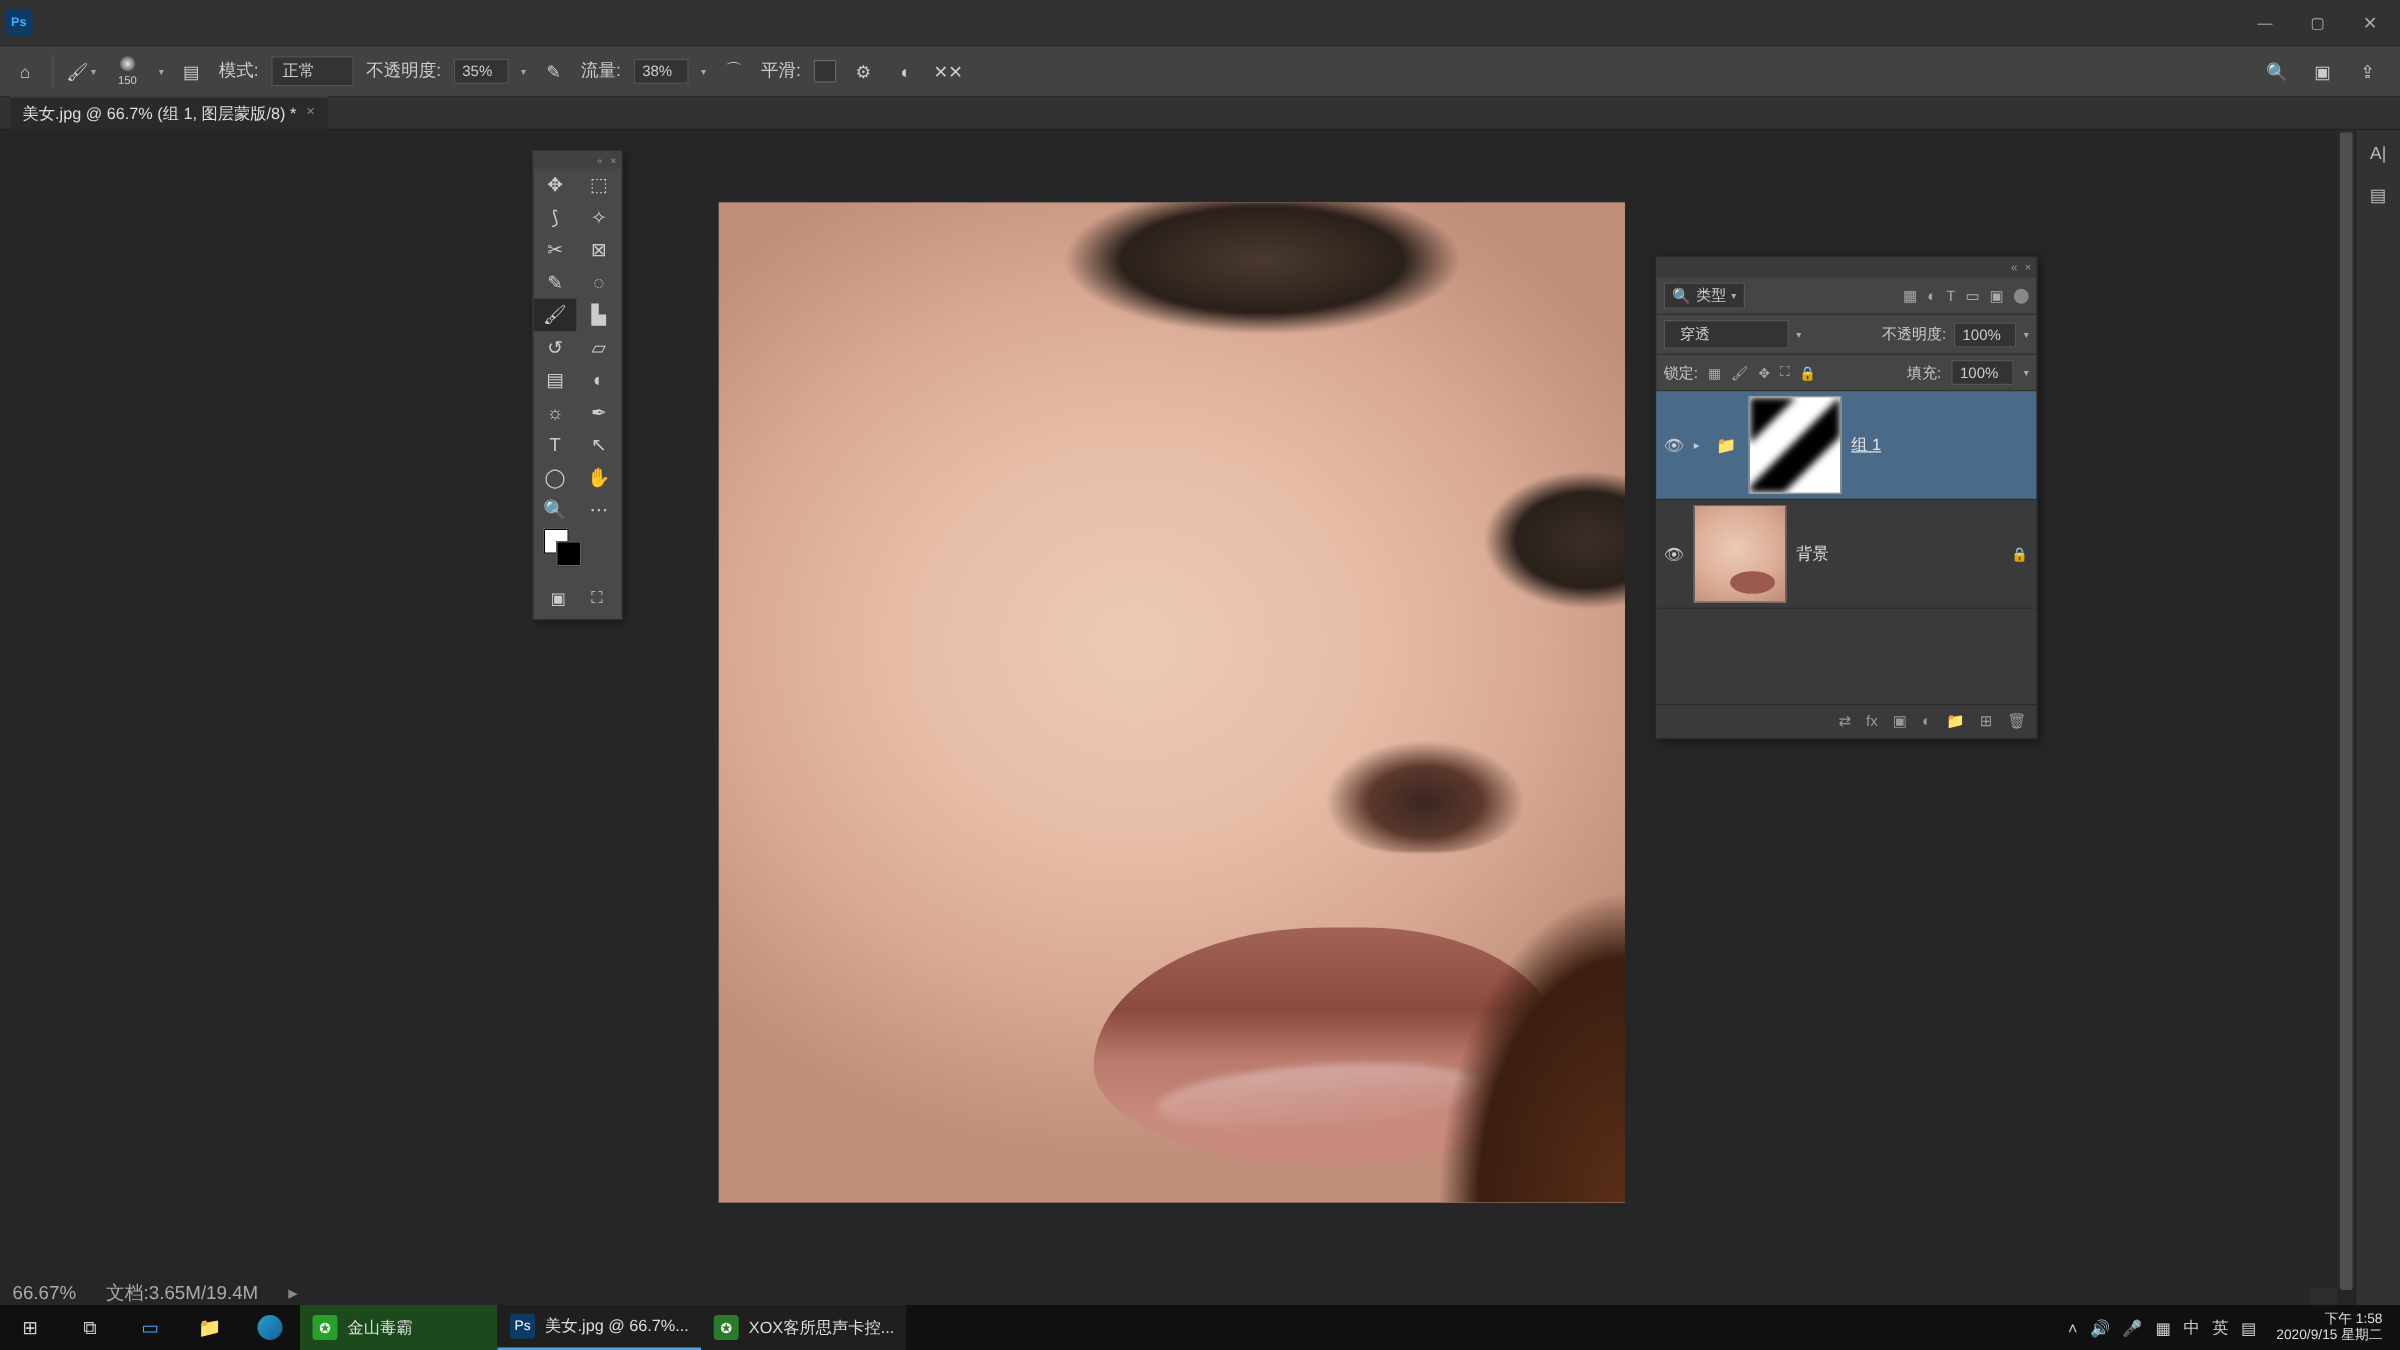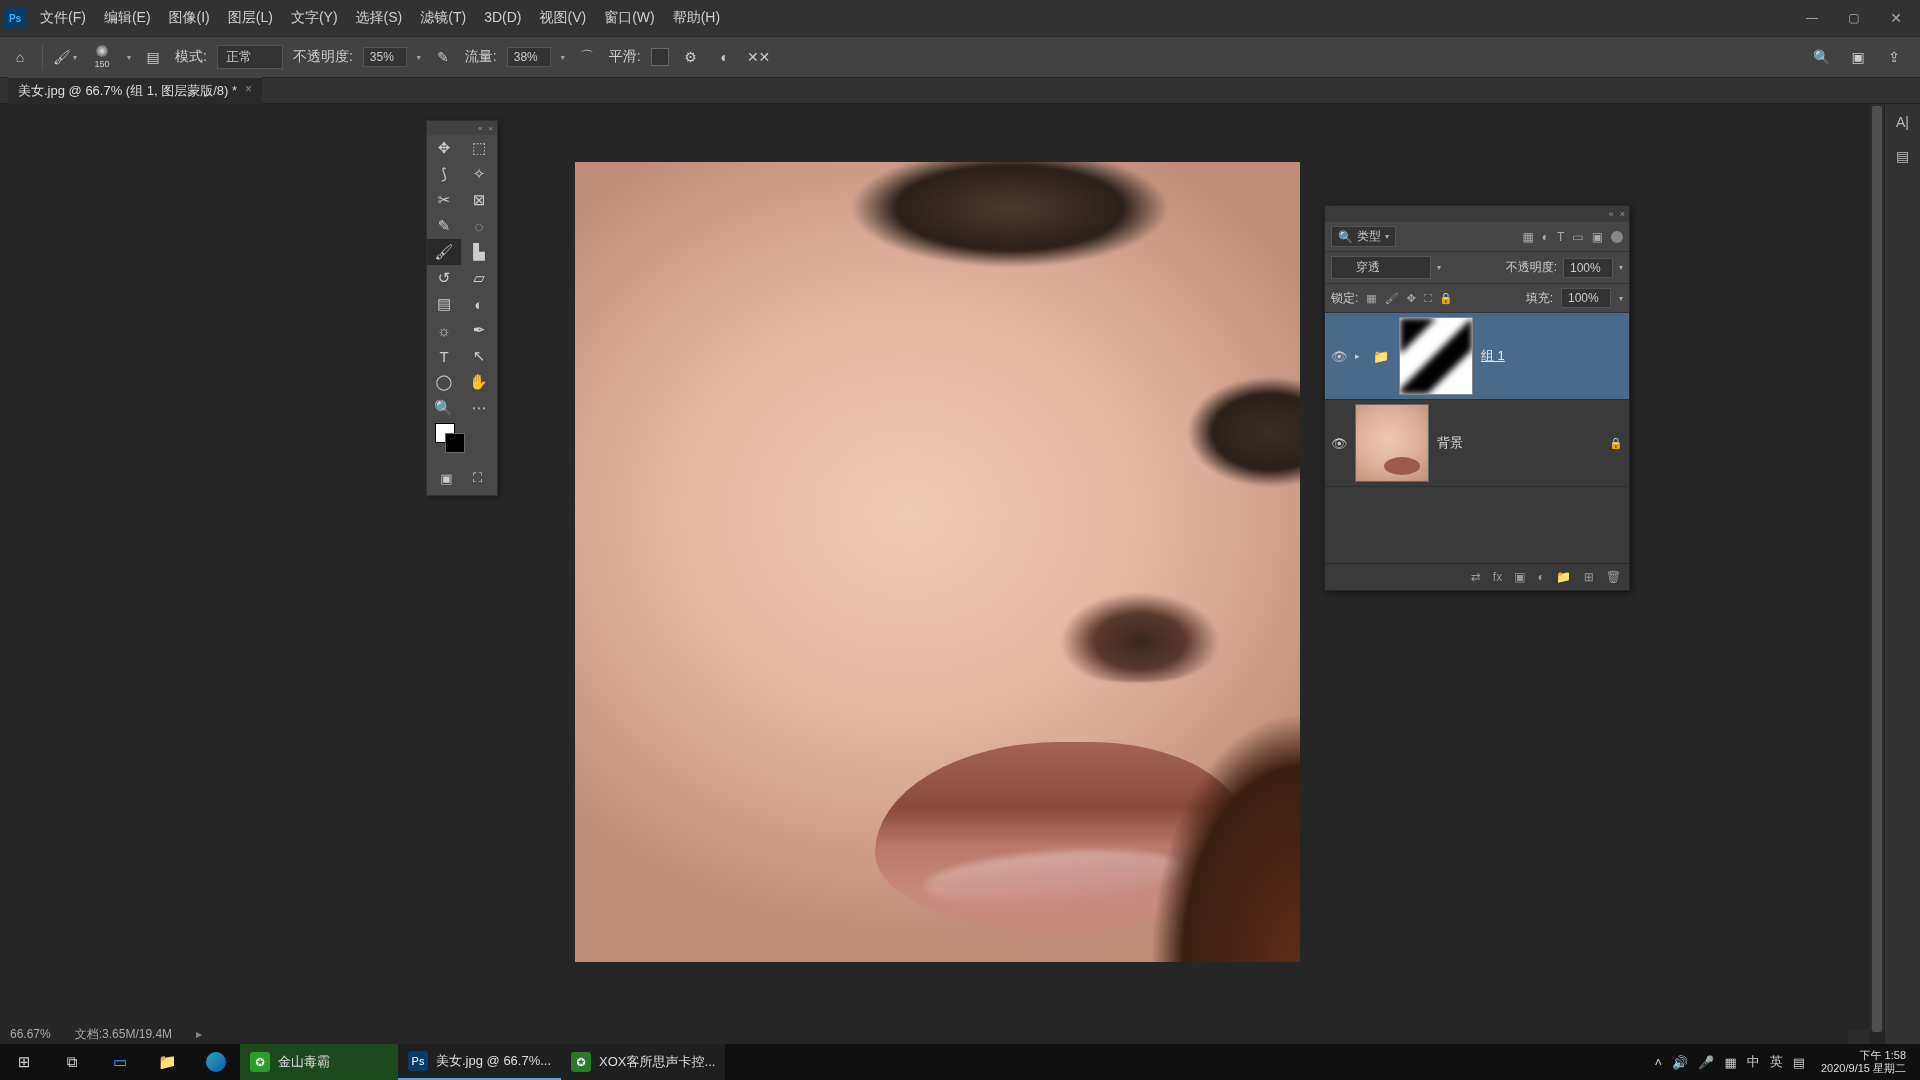--- a/index.html
+++ b/index.html
@@ -77,21 +77,21 @@
 .panel-tabs { display: flex; background: #3a3a3a; }
 .panel-tab { padding: 5px 12px; color: #aaa; cursor: pointer; font-size: 13px; }
 .panel-tab.active { background: #454545; color: #eee; }
 .panel-tab-menu { margin-left: auto; padding: 5px 8px; color: #aaa; cursor: pointer; }
 .filter-row { display: flex; align-items: center; padding: 4px 6px; gap: 8px; border-bottom: 1px solid #333; }
 .filter-sel { background: #333; border: 1px solid #555; color: #ccc; font-size: 12px; padding: 1px 6px; display: flex; align-items: center; gap: 4px; }
 .filter-icons { display: flex; gap: 8px; margin-left: auto; align-items: center; }
 .filter-icons span { color: #aaa; font-size: 12px; cursor: pointer; }
 .toggle-dot { width: 12px; height: 12px; border-radius: 50%; background: #888; }
 .blend-row { display: flex; align-items: center; padding: 4px 6px; gap: 6px; border-bottom: 1px solid #333; }
-.blend-sel { background: #333; border: 1px solid #555; color: #ccc; font-size: 12px; padding: 2px 24px; flex: 1; max-width: 100px; }
+.blend-sel { background: #333; border: 1px solid #555; color: #ccc; font-size: 12px; padding: 2px 12px; flex: 1; max-width: 100px; }
 .lock-row { display: flex; align-items: center; padding: 4px 6px; gap: 8px; border-bottom: 1px solid #333; font-size: 12px; }
 .lock-icons { display: flex; gap: 8px; }
 .lock-icons span { color: #aaa; font-size: 11px; cursor: pointer; }
 .layer-list { background: #3a3a3a; min-height: 250px; }
 .layer-row { display: flex; align-items: center; padding: 4px 6px; gap: 8px; border-bottom: 1px solid #2e2e2e; }
 .layer-row.selected { background: #4a6a8a; color: #fff; }
 .layer-row.selected .layer-name { color: #e5e5e5; text-decoration: underline; }
 .eye-icon { width: 16px; text-align: center; color: #ccc; cursor: pointer; font-size: 13px; }
 .expand-icon { width: 10px; color: #ccc; font-size: 9px; cursor: pointer; }
 .folder-icon { width: 18px; color: #ccc; font-size: 13px; }
@@ -99,53 +99,40 @@
 .mask-thumb-inner { position: absolute; inset: 0; background:
    linear-gradient(135deg, #000 0%, #000 25%, #fff 25%, #fff 48%, #000 48%, #000 70%, #fff 70%, #fff 100%);
    filter: blur(3px); }
 .layer-name { color: #ddd; font-size: 13px; }
 .bg-thumb { width: 74px; height: 78px; background: #d8b09c; border: 1px solid #666; position: relative; overflow: hidden; }
 .bg-thumb-face { position: absolute; inset: 0; background: radial-gradient(ellipse 60px 55px at 45% 45%, #eccab6 0%, #dcae99 55%, #bf8d79 100%); }
 .bg-thumb-lips { position: absolute; bottom: 6px; left: 28px; width: 36px; height: 18px; background: #9c5a4e; border-radius: 50%; }
 .lock-small { margin-left: auto; color: #aaa; font-size: 11px; }
 .panel-footer { display: flex; justify-content: flex-end; gap: 12px; padding: 6px 8px; background: #3a3a3a; border-top: 1px solid #2a2a2a; }
 .panel-footer span { color: #999; font-size: 12px; cursor: pointer; }
-.app-status { position: absolute; left: 0; right: 36px; bottom: 0; top: auto; height: 20px; background: #262626; color: #aaa; font-size: 12px; display: flex; align-items: center; padding: 0 10px; gap: 24px; }
+.app-status { position: absolute; left: 0; right: 36px; bottom: 0; top: auto; height: 20px; background: #262626; color: #aaa; font-size: 15px; display: flex; align-items: center; padding: 0 10px; gap: 24px; }
 
 
 .taskbar { position: absolute; bottom: 0; left: 0; right: 0; height: 36px; background: #101010; display: flex; align-items: center; color: #ddd; font-size: 13px; }
 .task-btn { width: 48px; height: 36px; display: flex; align-items: center; justify-content: center; cursor: pointer; color: #ccc; font-size: 15px; }
 .task-app { height: 36px; padding: 0 10px; display: flex; align-items: center; gap: 8px; cursor: pointer; }
 .task-app.active { background: #3a3a3a; border-bottom: 2px solid #5aa0e0; }
 .task-app.wide { min-width: 158px; background: #1f1f1f; }
 .task-app.wide.green { background: #1d4a1d; }
 .task-icon { width: 20px; height: 20px; border-radius: 3px; display: flex; align-items: center; justify-content: center; font-size: 11px; color: #fff; }
 .tray { margin-left: auto; display: flex; align-items: center; gap: 10px; padding: 0 8px; }
 .tray-icon { font-size: 13px; color: #ccc; cursor: pointer; }
 .clock { text-align: right; line-height: 1.15; font-size: 11px; padding: 0 6px; }
 </style>
 </head>
 <body>
 <div class="scale-wrap">
 
 <div class="titlebar">
   <div class="ps-badge">Ps</div>
-  <div class="menu">
-    <div class="menu-item">文件(F)</div>
-    <div class="menu-item">编辑(E)</div>
-    <div class="menu-item">图像(I)</div>
-    <div class="menu-item">图层(L)</div>
-    <div class="menu-item">文字(Y)</div>
-    <div class="menu-item">选择(S)</div>
-    <div class="menu-item">滤镜(T)</div>
-    <div class="menu-item">3D(D)</div>
-    <div class="menu-item">视图(V)</div>
-    <div class="menu-item">窗口(W)</div>
-    <div class="menu-item">帮助(H)</div>
-  </div>
   <div class="win-controls">
     <div class="win-btn">—</div>
     <div class="win-btn">▢</div>
     <div class="win-btn close">✕</div>
   </div>
 </div>
 
 <div class="options-bar">
   <div class="opt-icon">⌂</div>
   <div class="sep"></div>

